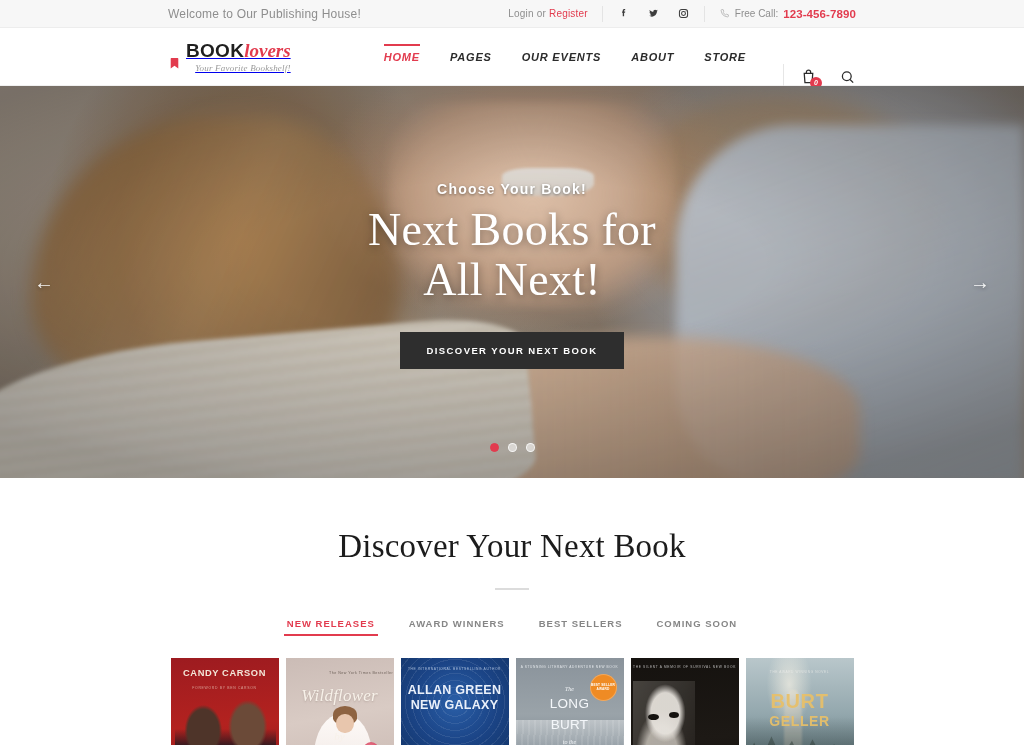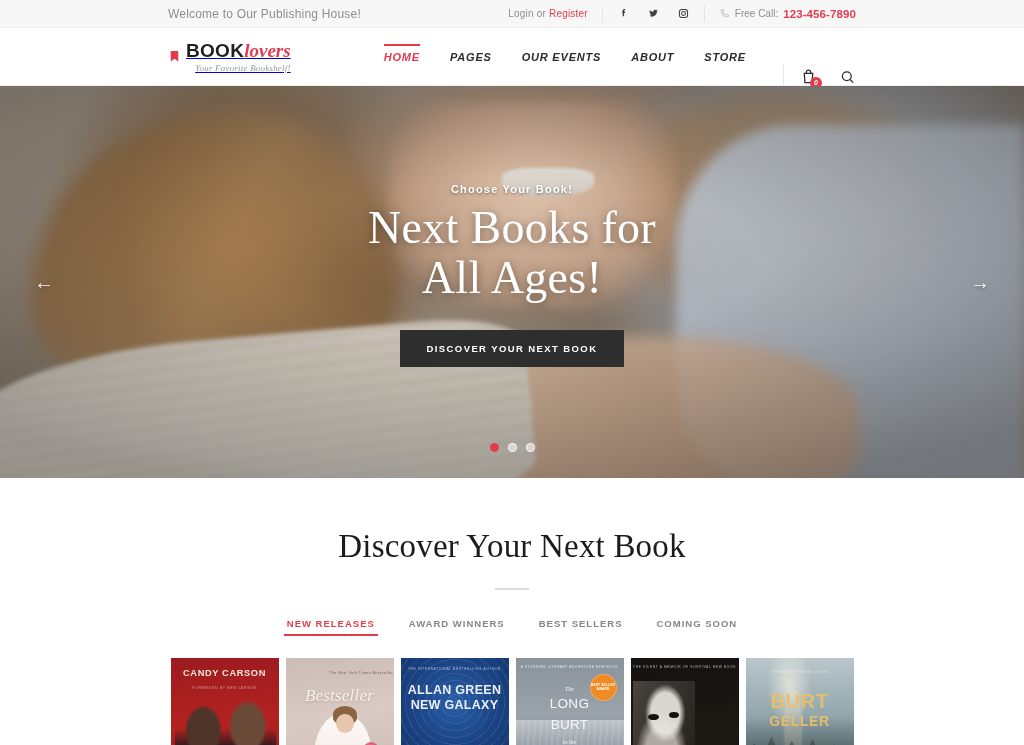--- a/index.html
+++ b/index.html
@@ -42,21 +42,21 @@
 
   
   .header {
     height: 58px;
     background: #ffffff;
     display: flex;
     align-items: center;
     padding: 0 168px;
     border-bottom: 1px solid #f0f0f0;
   }
-  .logo-wrap { display: flex; align-items: center; }
+  .logo-wrap { display: flex; align-items: flex-end; }
   .logo-mark {
     color: #e23b4e; font-size: 15px; margin-right: 5px; margin-top: 2px;
     line-height: 1;
   }
   .logo-text-col { display: flex; flex-direction: column; }
   .logo-title {
     font-size: 19px; line-height: 1; letter-spacing: -.2px; white-space: nowrap;
   }
   .logo-book {
     font-family: "Liberation Sans", sans-serif;
@@ -168,21 +168,21 @@
   .hero-overlay { position: absolute; inset: 0; background: rgba(30,24,20,.12); }
 
   .hero-content {
     position: absolute; inset: 0;
     display: flex; flex-direction: column;
     align-items: center; justify-content: center;
     padding-bottom: 14px;
     text-align: center;
   }
   .hero-sub {
-    color: #ffffff; font-size: 11px; font-weight: bold;
+    color: #ffffff; font-size: 14px; font-weight: bold;
     letter-spacing: 1.2px; margin-bottom: 8px;
     text-shadow: 0 1px 3px rgba(0,0,0,.45);
   }
   .hero-title {
     font-family: "Liberation Serif", serif;
     color: #ffffff; font-size: 46px; line-height: 1.08;
     font-weight: normal; letter-spacing: .3px;
     text-shadow: 0 2px 8px rgba(0,0,0,.4);
   }
   .hero-btn {
@@ -490,21 +490,21 @@
     <div class="hp-arm"></div>
     <div class="hp-book"></div>
     <div class="hp-vignette"></div>
   </div>
   <div class="hero-overlay"></div>
 
   <div class="hero-content">
     <div class="hero-sub">Choose Your Book!</div>
     <div class="hero-title">
       <div>Next Books for</div>
-      <div>All Ages!</div>
+      <div>All Next!</div>
     </div>
     <button class="hero-btn">DISCOVER YOUR NEXT BOOK</button>
   </div>
 
   <div class="hero-arrow left">←</div>
   <div class="hero-arrow right">→</div>
 
   <div class="hero-dots">
     <span class="dot active"></span>
     <span class="dot"></span>
@@ -536,21 +536,21 @@
     </div>
 
     <div class="book">
       <div class="book-inner c2">
         <div class="c2-figure"></div>
         <div class="c2-hair"></div>
         <div class="c2-head"></div>
 
         <div class="c2-rose"></div>
         <div class="cover-text c2-author">The New York Times Bestseller</div>
-        <div class="cover-text c2-w1">Bestseller</div>
+        <div class="cover-text c2-w1">Wildflower</div>
         <div class="cover-text c2-w2">by</div>
 
       </div>
     </div>
 
     <div class="book">
       <div class="book-inner c3">
         <div class="c3-rings"></div>
 
         <div class="cover-text c3-top">THE INTERNATIONAL BESTSELLING AUTHOR</div>

